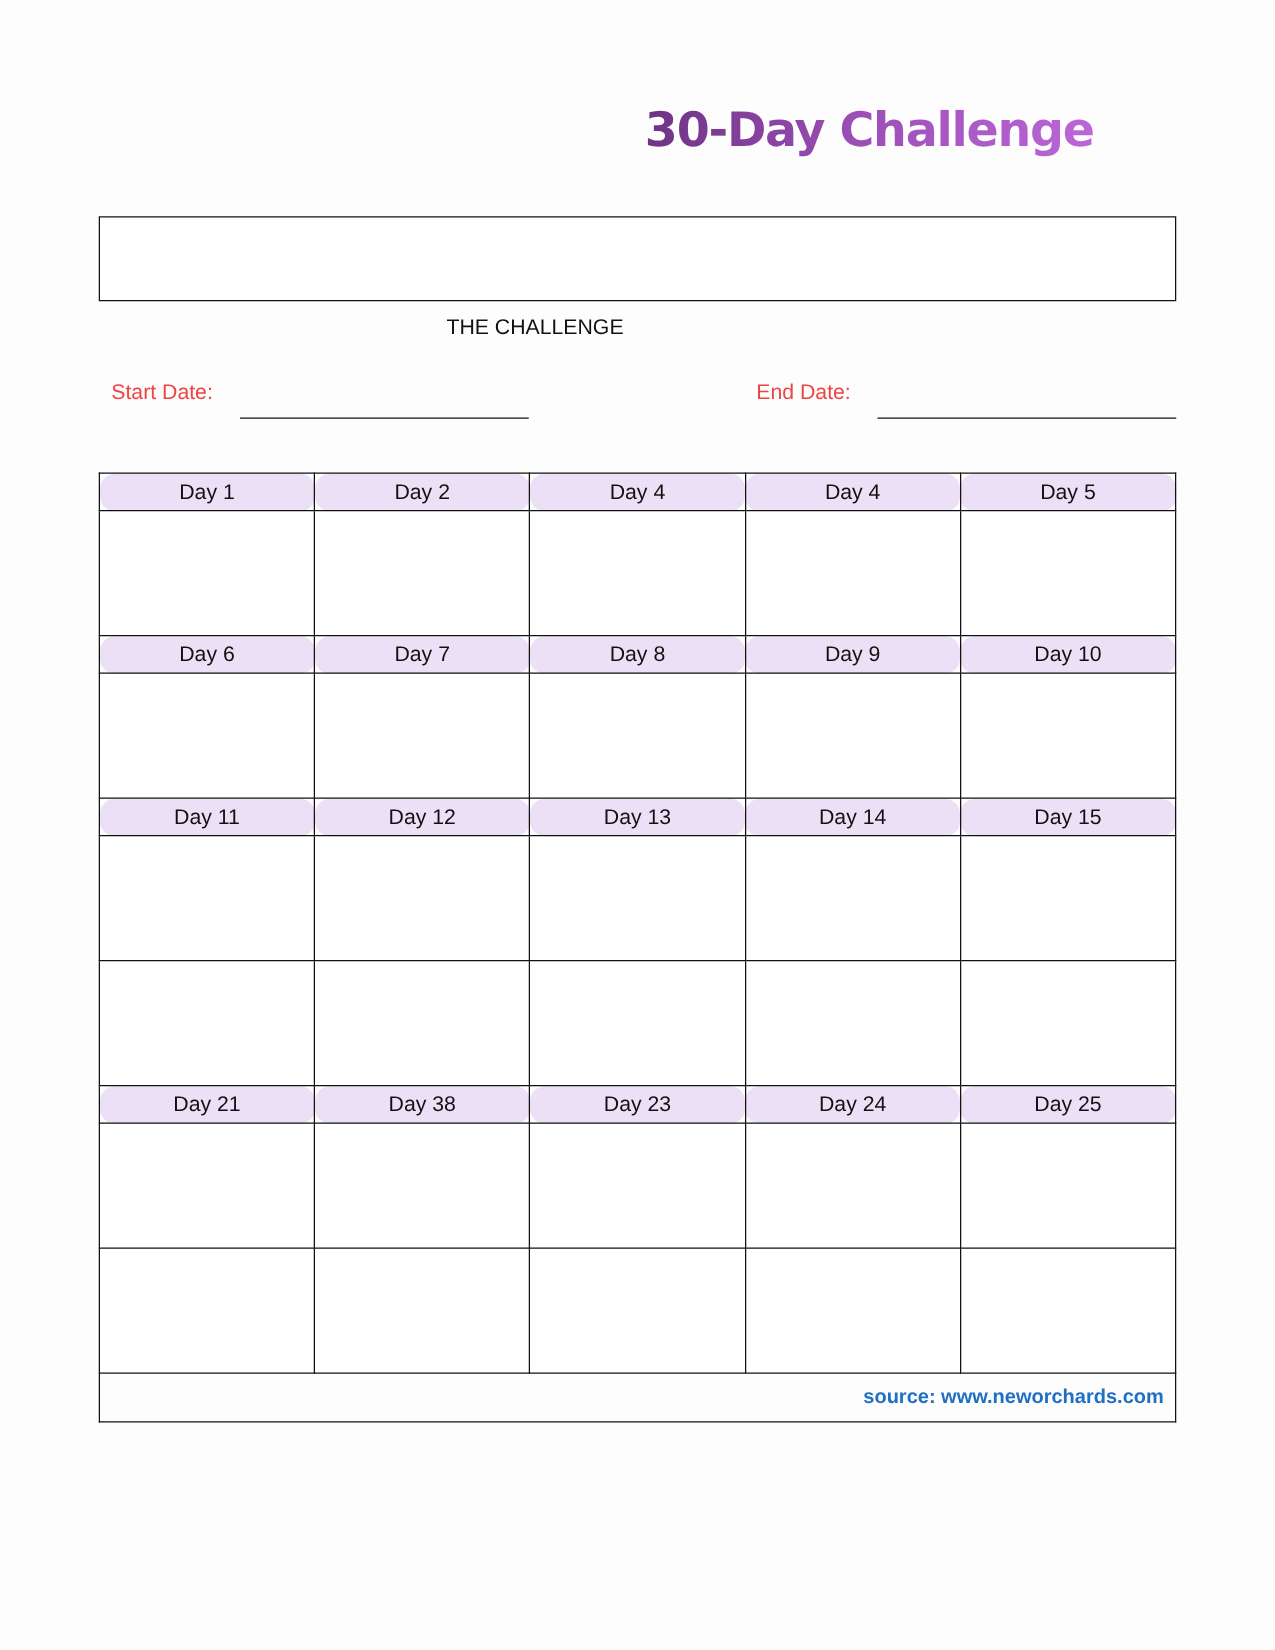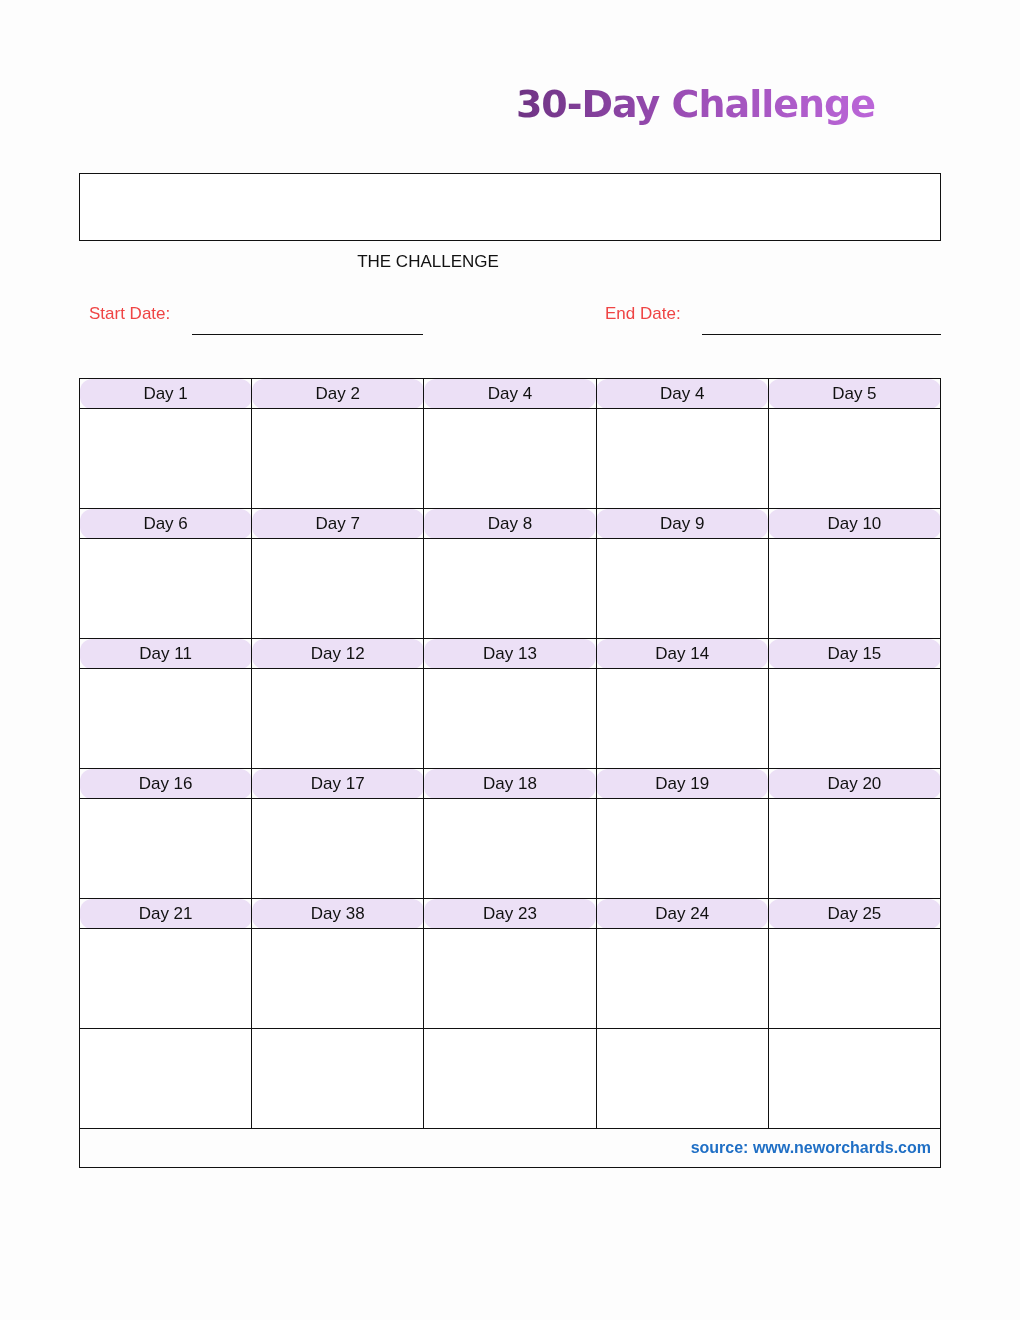--- a/index.html
+++ b/index.html
@@ -127,27 +127,20 @@
         <td>Day 14</td>
         <td>Day 15</td>
       </tr>
       <tr class="body">
         <td></td>
         <td></td>
         <td></td>
         <td></td>
         <td></td>
       </tr>
-      <tr class="hdr">
-        <td>Day 16</td>
-        <td>Day 17</td>
-        <td>Day 18</td>
-        <td>Day 19</td>
-        <td>Day 20</td>
-      </tr>
       <tr class="body">
         <td></td>
         <td></td>
         <td></td>
         <td></td>
         <td></td>
       </tr>
       <tr class="hdr">
         <td>Day 21</td>
         <td>Day 38</td>

